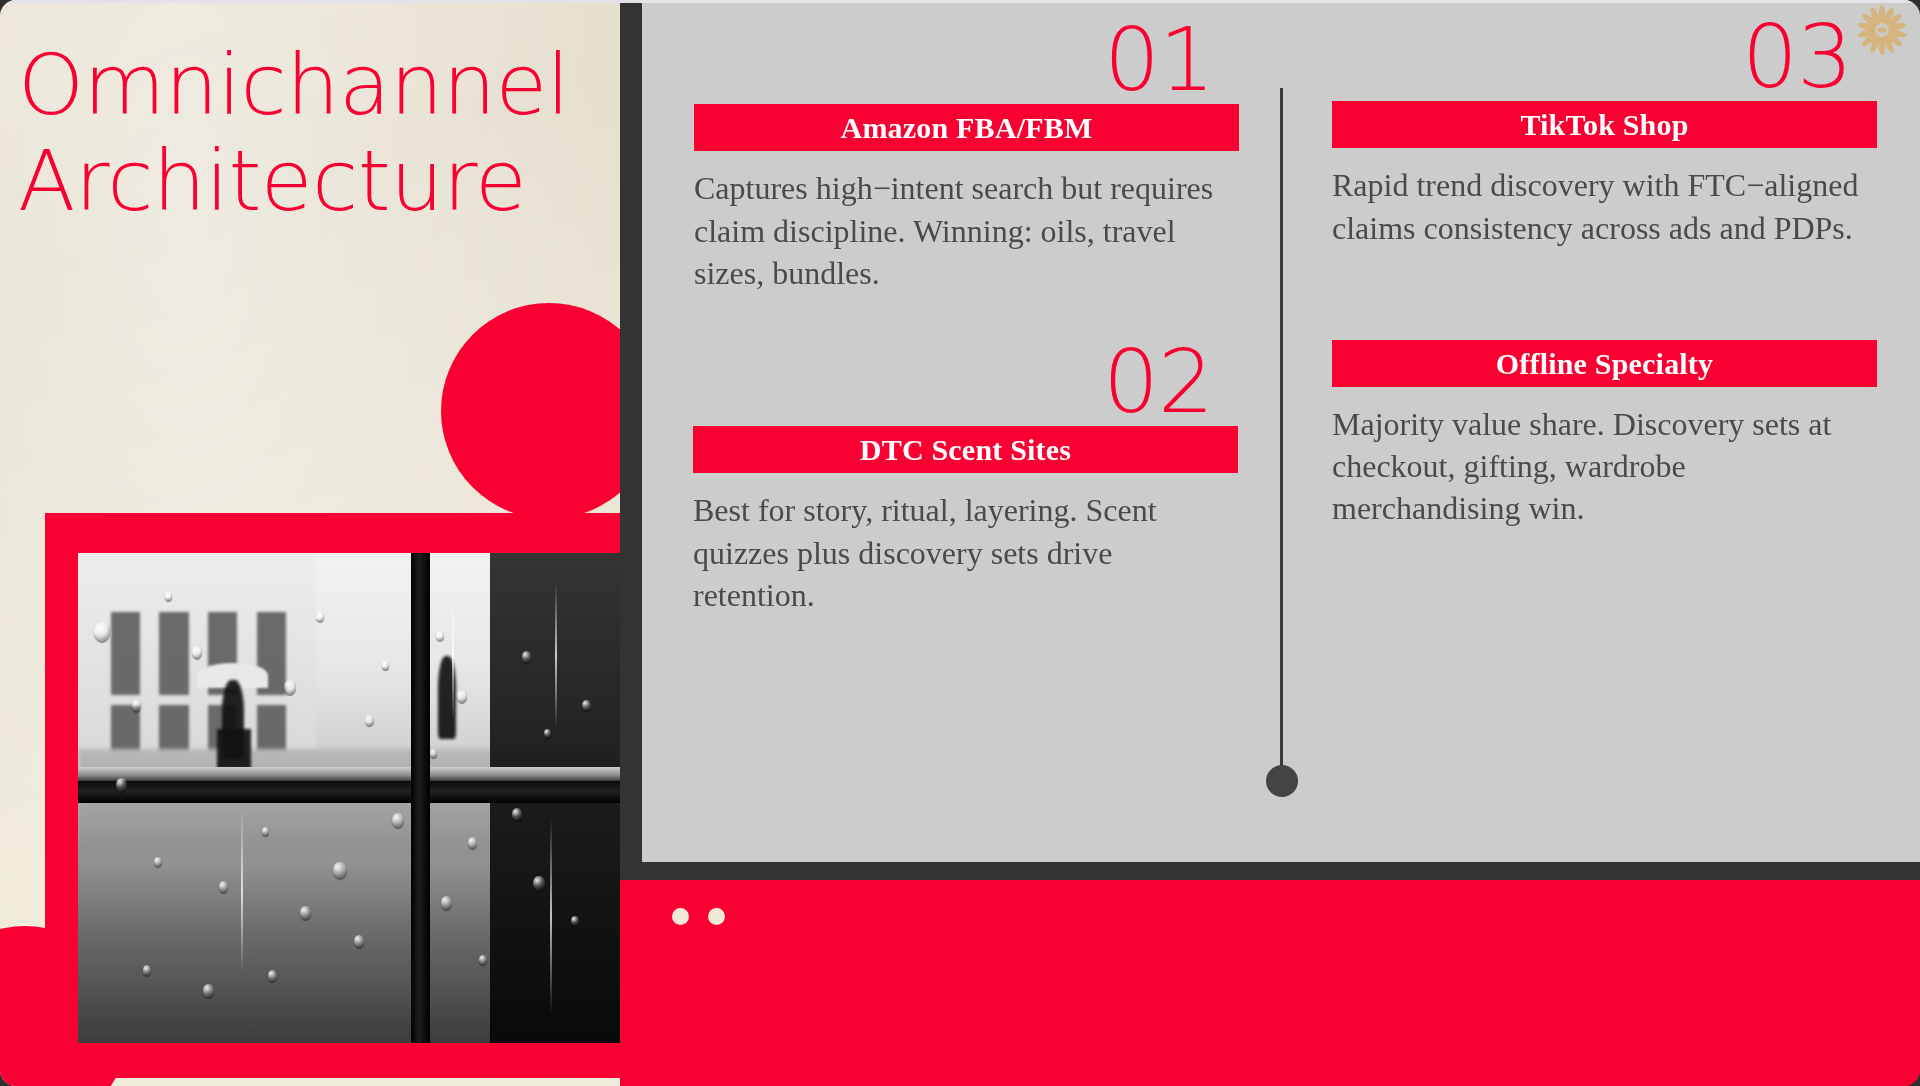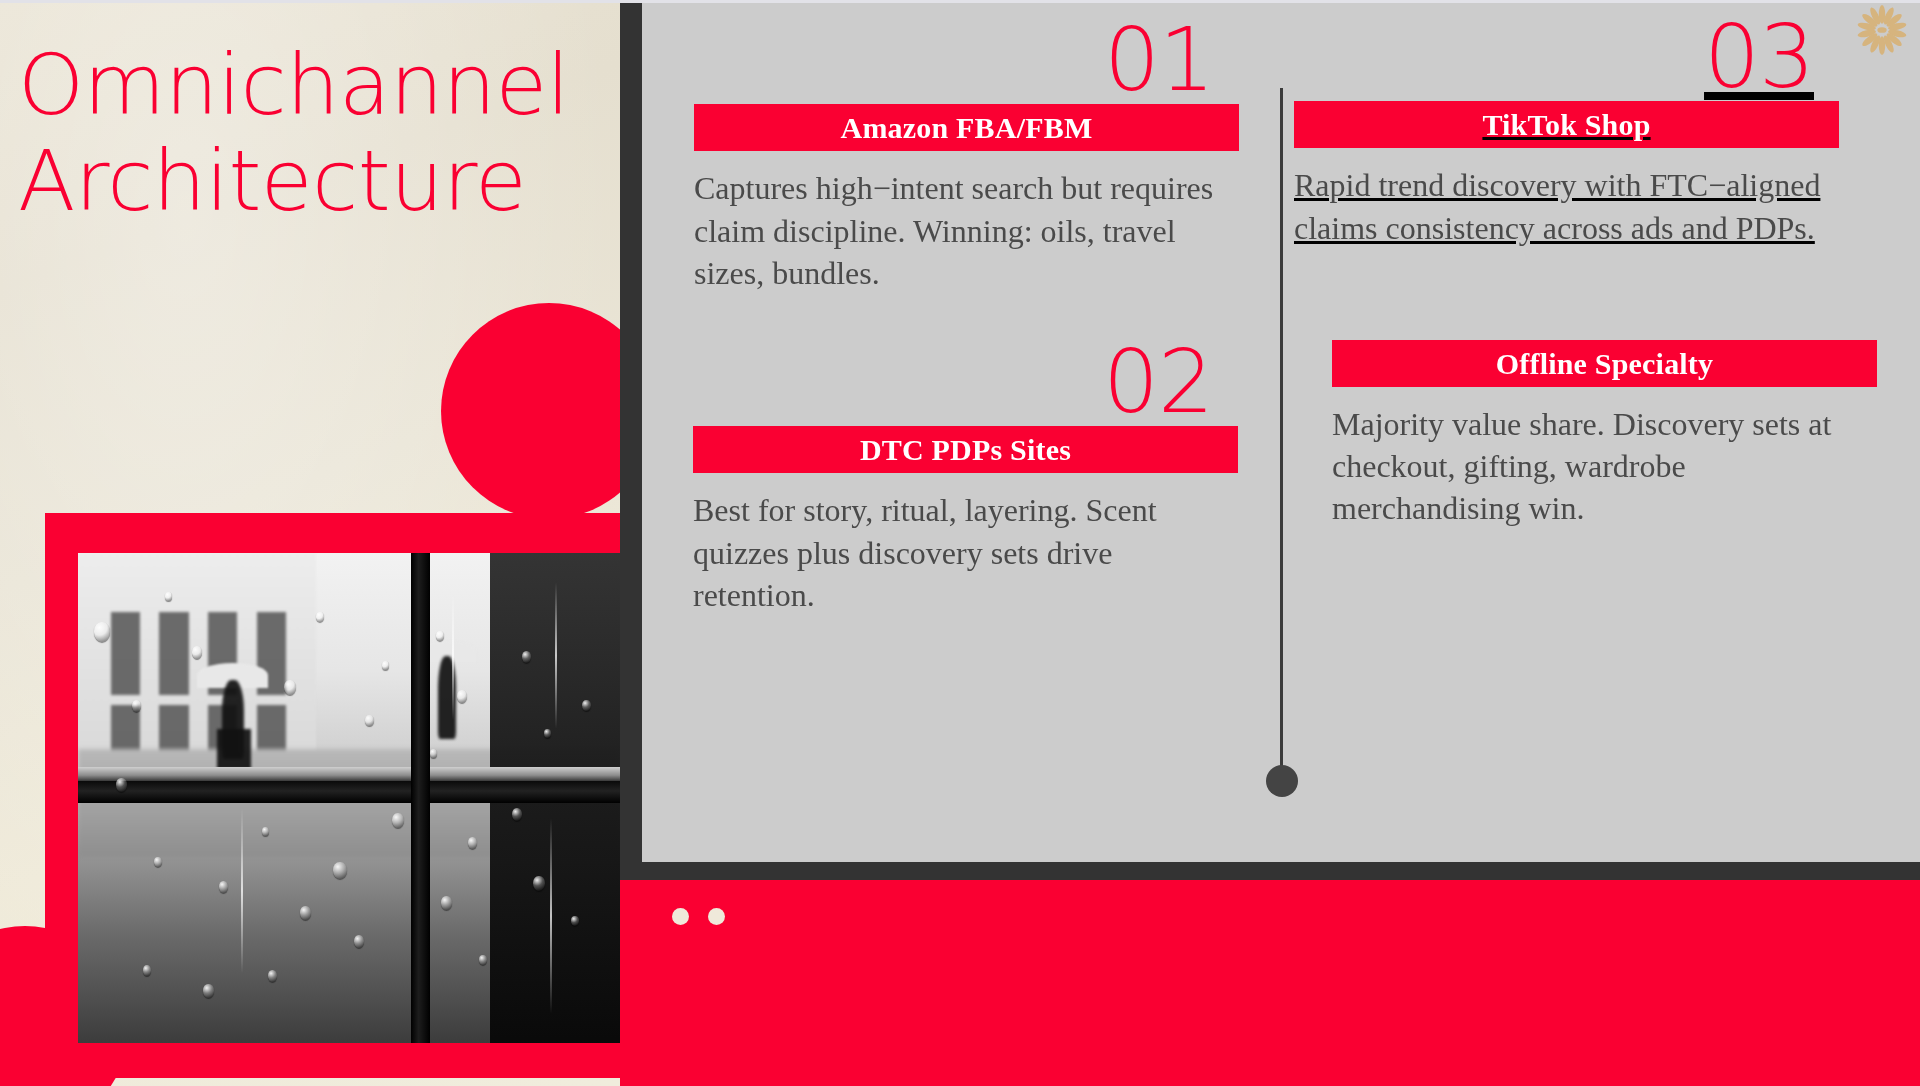--- a/index.html
+++ b/index.html
@@ -5,20 +5,21 @@
 <style>
   * { margin:0; padding:0; box-sizing:border-box; }
   html,body{ width:1920px; height:1086px; overflow:hidden; background:#2f2f2f; }
   body{ font-family:"Liberation Sans", sans-serif; }
 
   #slide{
     position:relative;
     width:1920px; height:1086px;
     background:#4d7c0f;
     overflow:hidden;
+    border-radius:16px;
   }
 
   
   #left-panel{
     position:absolute; left:0; top:0; width:620px; height:1086px;
     background:
       linear-gradient(160deg,#e9e3d3 0%, #e5dfcf 22%, #e9e4d5 45%, #efead9 68%, #f0ecdc 100%);
     overflow:hidden;
   }
   #left-panel::after{
@@ -162,21 +163,21 @@
   #divider-dot{
     position:absolute; left:624px; top:765px;
     width:32px; height:32px; border-radius:50%;
     background:#444444;
   }
 
   
   .card{ position:absolute; width:545px; }
   #card-1{ left:52px;  top:18px; }
   #card-2{ left:51px;  top:340px; }
-  #card-3{ left:652px; top:15px;text-decoration:underline; }
+  #card-3{ left:690px; top:15px; }
   #card-4{ left:690px; top:338px; }
 
   .card-num{
     display:block; text-align:right;
     color:#FA0032;
     font-family:"DejaVu Sans", sans-serif;
     font-weight:300;
     font-size:88px; line-height:0.96;
     letter-spacing:-1px;
     padding-right:25px;
@@ -340,21 +341,21 @@
       <span class="card-num">01</span>
       <div class="card-bar">
         <span class="card-title">Amazon FBA/FBM</span>
       </div>
       <p class="card-body">Captures high−intent search but requires claim discipline. Winning: oils, travel sizes, bundles.</p>
     </div>
 
     <div class="card" id="card-2">
       <span class="card-num">02</span>
       <div class="card-bar">
-        <span class="card-title">DTC PDPs Sites</span>
+        <span class="card-title">DTC Scent Sites</span>
       </div>
       <p class="card-body">Best for story, ritual, layering. Scent quizzes plus discovery sets drive retention.</p>
     </div>
 
     <div class="card" id="card-3">
       <span class="card-num">03</span>
       <div class="card-bar">
         <span class="card-title">TikTok Shop</span>
       </div>
       <p class="card-body">Rapid trend discovery with FTC−aligned claims consistency across ads and PDPs.</p>

